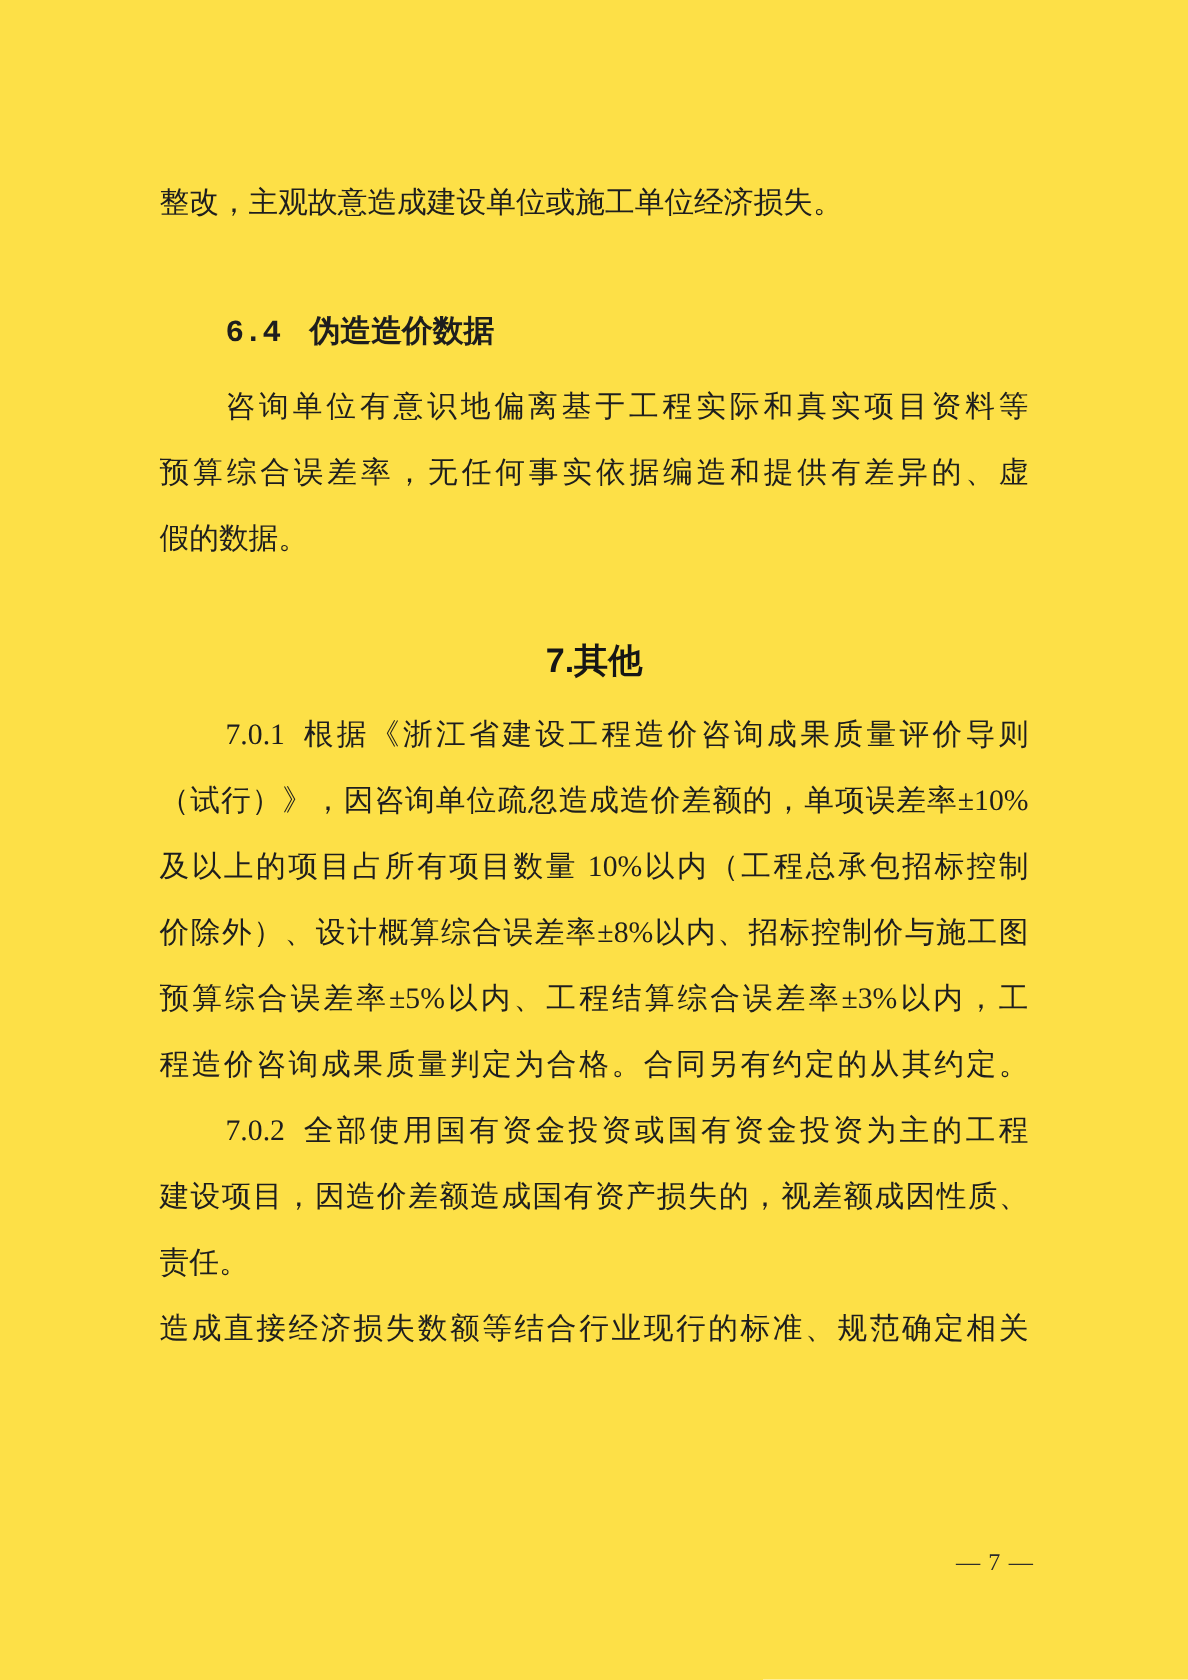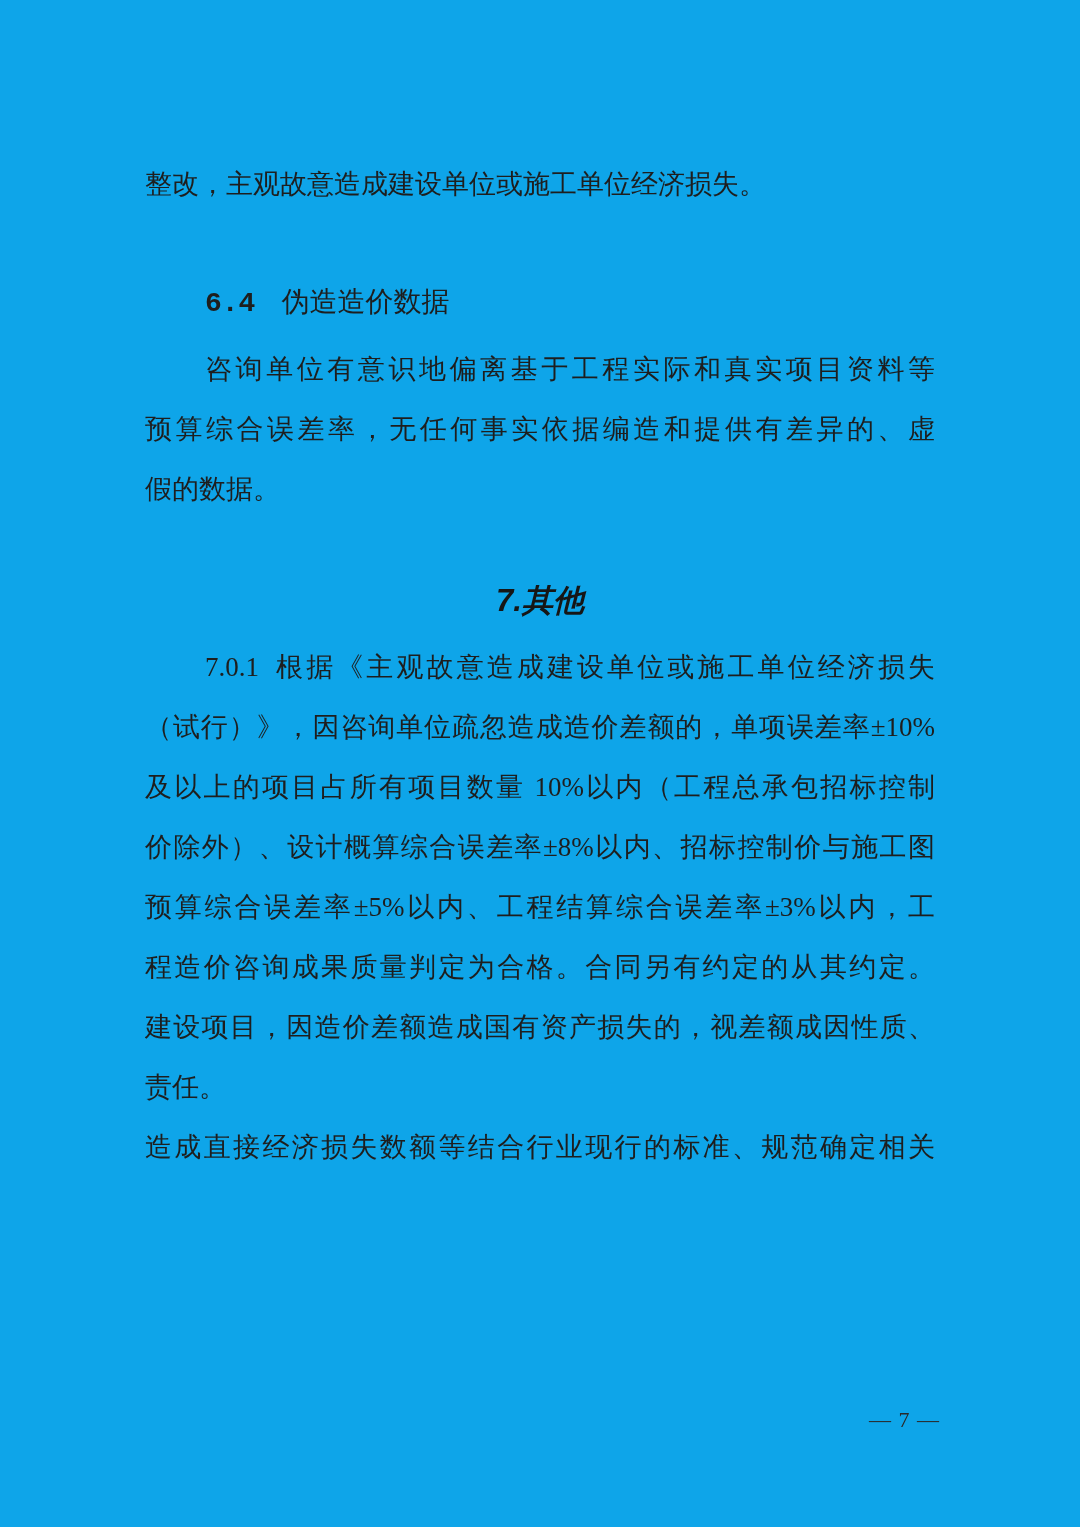--- a/index.html
+++ b/index.html
@@ -4,21 +4,21 @@
 <style>
   html, body {
     margin: 0;
     padding: 0;
     background: #ffffff;
   }
   .page {
     position: relative;
     width: 1080px;
     height: 1527px;
-    background: #0ea5e9;
+    background: #fde047;
     font-family: "Liberation Serif", "DejaVu Serif", serif;
     color: #1e1e1e;
     overflow: hidden;
   }
   .block {
     position: absolute;
     left: 145px;
     width: 790px;
   }
   .line {
@@ -46,21 +46,21 @@
     font-size: 28px;
     padding-left: 60px;
     text-align: left;
   }
   .heading2 .h-num {
     font-weight: bold;
     margin-right: 26px;
     font-family: Liberation Mono, monospace;
   }
   .heading2 .h-title {
-    font-weight: 400;
+    font-weight: 700;
   }
   .heading1 {
     height: 60px;
     line-height: 60px;
     text-align: center;
     font-family: "Liberation Sans", "DejaVu Sans", sans-serif;
     font-weight: bold;
     font-size: 31px;
     color: #161616;
   }
@@ -87,34 +87,37 @@
   <div class="block heading2" style="top:272px;">
     <span class="h-num">6.4</span><span class="h-title">伪造造价数据</span>
   </div>
 
   <div class="block" style="top:339px;">
     <div class="line indent">咨询单位有意识地偏离基于工程实际和真实项目资料等</div>
     <div class="line">预算综合误差率，无任何事实依据编造和提供有差异的、虚</div>
     <div class="line lastline">假的数据。</div>
   </div>
 
-  <div class="block heading1" style="top:571px;font-style:italic;">7.其他</div>
+  <div class="block heading1" style="top:571px;">7.其他</div>
 
   <div class="block" style="top:637px;">
     <div class="line indent">
-      <span class="clause-num">7.0.1</span><span>根据《主观故意造成建设单位或施工单位经济损失</span>
+      <span class="clause-num">7.0.1</span><span>根据《浙江省建设工程造价咨询成果质量评价导则</span>
     </div>
     <div class="line">（试行）》，因咨询单位疏忽造成造价差额的，单项误差率±10%</div>
     <div class="line">及以上的项目占所有项目数量 10%以内（工程总承包招标控制</div>
     <div class="line">价除外）、设计概算综合误差率±8%以内、招标控制价与施工图</div>
     <div class="line">预算综合误差率±5%以内、工程结算综合误差率±3%以内，工</div>
     <div class="line">程造价咨询成果质量判定为合格。合同另有约定的从其约定。</div>
   </div>
 
   <div class="block" style="top:997px;">
+    <div class="line indent">
+      <span class="clause-num">7.0.2</span><span>全部使用国有资金投资或国有资金投资为主的工程</span>
+    </div>
     <div class="line">建设项目，因造价差额造成国有资产损失的，视差额成因性质、</div>
     <div class="line lastline">责任。</div>
     <div class="line">造成直接经济损失数额等结合行业现行的标准、规范确定相关</div>
   </div>
 
   <div class="footer-pagenum">— 7 —</div>
 
 </div>
 
 </body></html>

